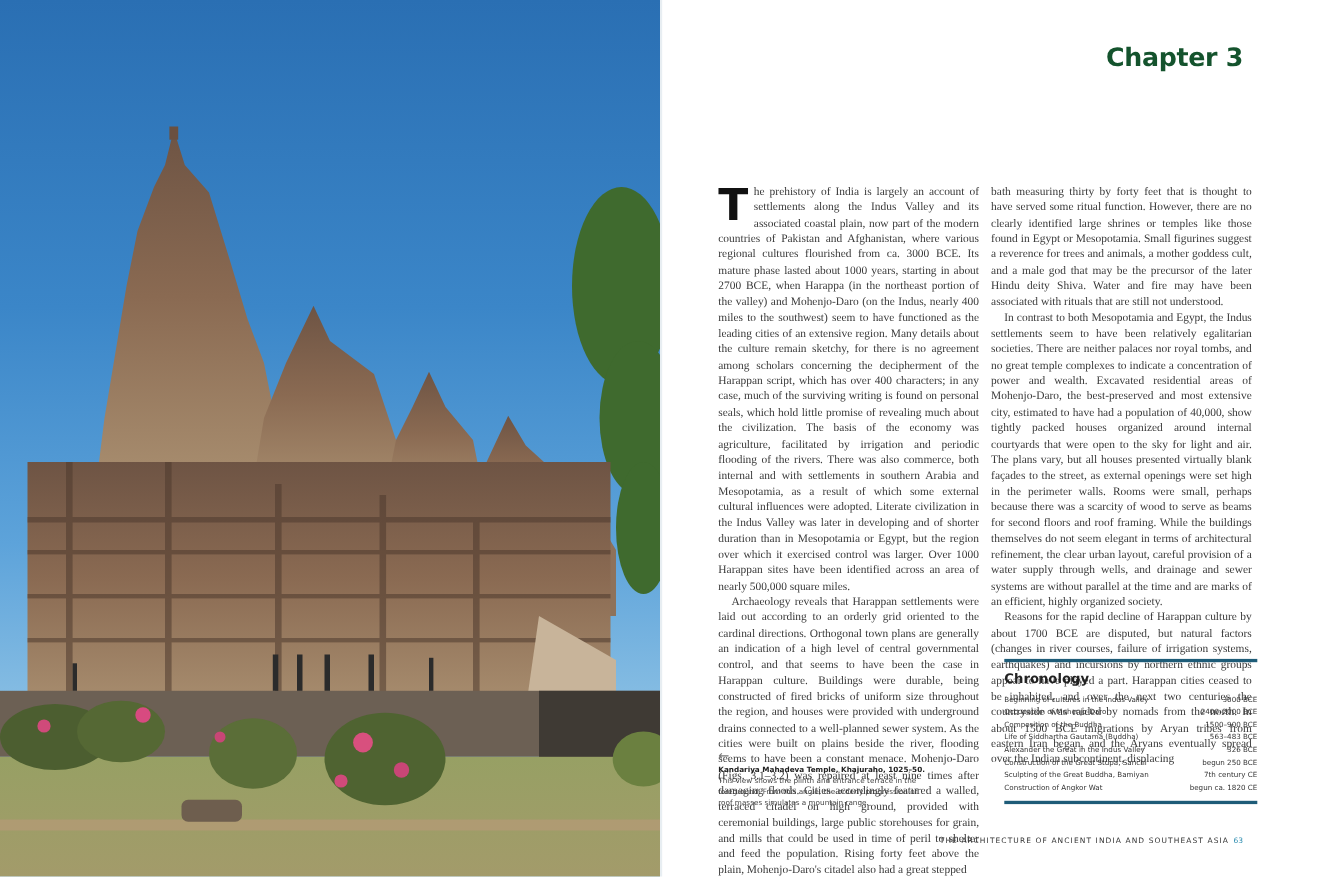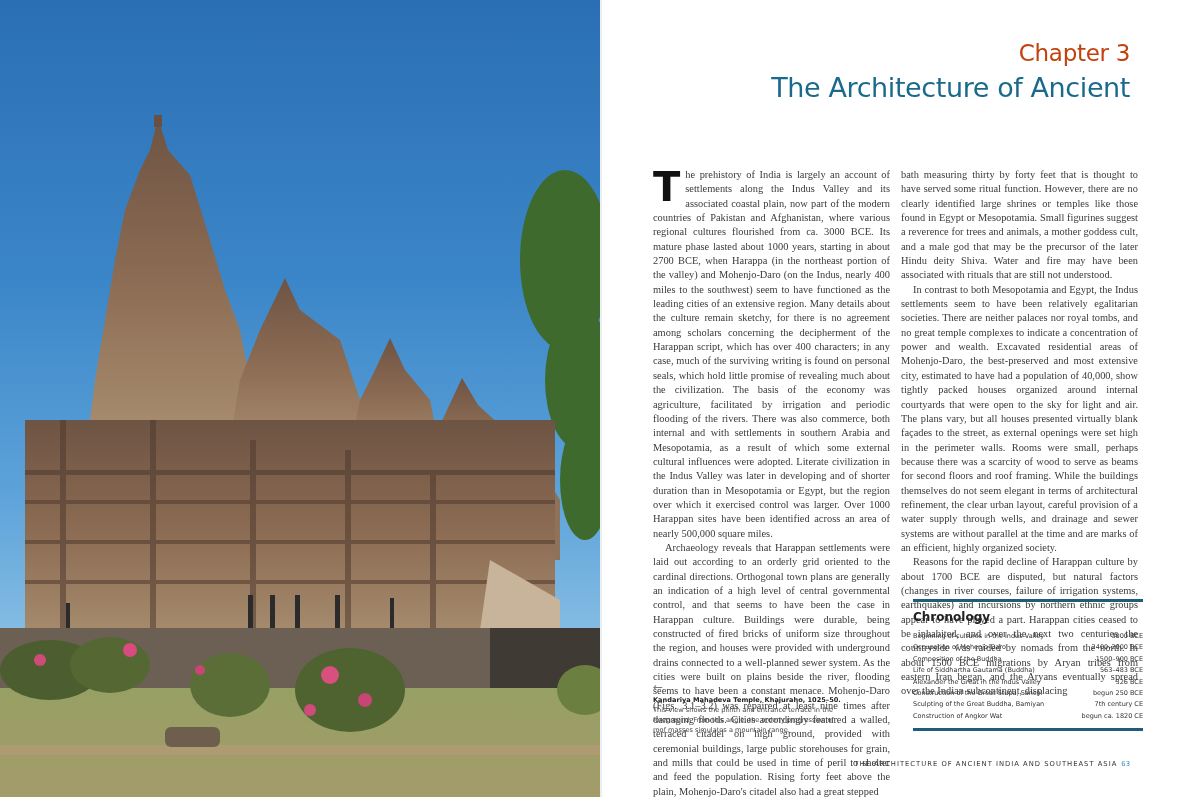--- a/index.html
+++ b/index.html
@@ -14,22 +14,22 @@
     position: absolute; left: 0; top: 0; width: 600px; height: 797px; overflow: hidden;
     background: linear-gradient(180deg, #2a6fb3 0%, #3b86c8 35%, #5da3da 62%, #86bde3 80%, #a9cfe6 100%);
   }
   .photo svg { position: absolute; left: 0; top: 0; }
   .page-divider {
     position: absolute; left: 600px; top: 0; width: 2px; height: 797px; background: #e8eef2;
   }
   
   .chapter-label {
     position: absolute; right: 70px; top: 40px;
-    font-family: "DejaVu Sans", sans-serif; font-weight: normal; font-size: 23px;
-    color: #c2410c; letter-spacing: -0.3px;
+    font-family: "DejaVu Sans", sans-serif; font-weight: bold; font-size: 23px;
+    color: #14532d; letter-spacing: -0.3px;
   }
   .chapter-title {
     position: absolute; right: 70px; top: 72px; width: 420px; text-align: right;
     font-family: "DejaVu Sans", sans-serif; font-size: 27px; line-height: 32px;
     color: #1a6a8c; letter-spacing: -0.4px;
   }
   .col {
     position: absolute; top: 168px; width: 237px;
     font-size: 10.4px; line-height: 14.35px; text-align: justify; color: #3a3a3a;
   }
@@ -144,21 +144,20 @@
       <rect x="295" y="595" width="5" height="33"></rect>
       <rect x="335" y="595" width="5" height="33"></rect>
       <rect x="390" y="598" width="4" height="30"></rect>
     </g>
   </svg>
 </div>
 <div class="page-divider"></div>
 
 <div class="chapter-label">Chapter 3</div>
 <div class="chapter-title">
-  <div>The Architecture of Ancient</div>
 </div>
 
 <div class="col col-1">
   <p class="first"><span class="dropcap">T</span><span>he prehistory of India is largely an account of settlements along the Indus Valley and its associated coastal plain, now part of the modern countries of Pakistan and Afghanistan, where various regional cultures flourished from ca. 3000 BCE. Its mature phase lasted about 1000 years, starting in about 2700 BCE, when Harappa (in the northeast portion of the valley) and Mohenjo-Daro (on the Indus, nearly 400 miles to the southwest) seem to have functioned as the leading cities of an extensive region. Many details about the culture remain sketchy, for there is no agreement among scholars concerning the decipherment of the Harappan script, which has over 400 characters; in any case, much of the surviving writing is found on personal seals, which hold little promise of revealing much about the civilization. The basis of the economy was agriculture, facilitated by irrigation and periodic flooding of the rivers. There was also commerce, both internal and with settlements in southern Arabia and Mesopotamia, as a result of which some external cultural influences were adopted. Literate civilization in the Indus Valley was later in developing and of shorter duration than in Mesopotamia or Egypt, but the region over which it exercised control was larger. Over 1000 Harappan sites have been identified across an area of nearly 500,000 square miles.</span></p>
   <p>Archaeology reveals that Harappan settlements were laid out according to an orderly grid oriented to the cardinal directions. Orthogonal town plans are generally an indication of a high level of central governmental control, and that seems to have been the case in Harappan culture. Buildings were durable, being constructed of fired bricks of uniform size throughout the region, and houses were provided with underground drains connected to a well-planned sewer system. As the cities were built on plains beside the river, flooding seems to have been a constant menace. Mohenjo-Daro (Figs. 3.1–3.2) was repaired at least nine times after damaging floods. Cities accordingly featured a walled, terraced citadel on high ground, provided with ceremonial buildings, large public storehouses for grain, and mills that could be used in time of peril to shelter and feed the population. Rising forty feet above the plain, Mohenjo-Daro's citadel also had a great stepped</p>
 </div>
 
 <div class="col col-2">
   <p class="first">bath measuring thirty by forty feet that is thought to have served some ritual function. However, there are no clearly identified large shrines or temples like those found in Egypt or Mesopotamia. Small figurines suggest a reverence for trees and animals, a mother goddess cult, and a male god that may be the precursor of the later Hindu deity Shiva. Water and fire may have been associated with rituals that are still not understood.</p>
   <p>In contrast to both Mesopotamia and Egypt, the Indus settlements seem to have been relatively egalitarian societies. There are neither palaces nor royal tombs, and no great temple complexes to indicate a concentration of power and wealth. Excavated residential areas of Mohenjo-Daro, the best-preserved and most extensive city, estimated to have had a population of 40,000, show tightly packed houses organized around internal courtyards that were open to the sky for light and air. The plans vary, but all houses presented virtually blank façades to the street, as external openings were set high in the perimeter walls. Rooms were small, perhaps because there was a scarcity of wood to serve as beams for second floors and roof framing. While the buildings themselves do not seem elegant in terms of architectural refinement, the clear urban layout, careful provision of a water supply through wells, and drainage and sewer systems are without parallel at the time and are marks of an efficient, highly organized society.</p>

